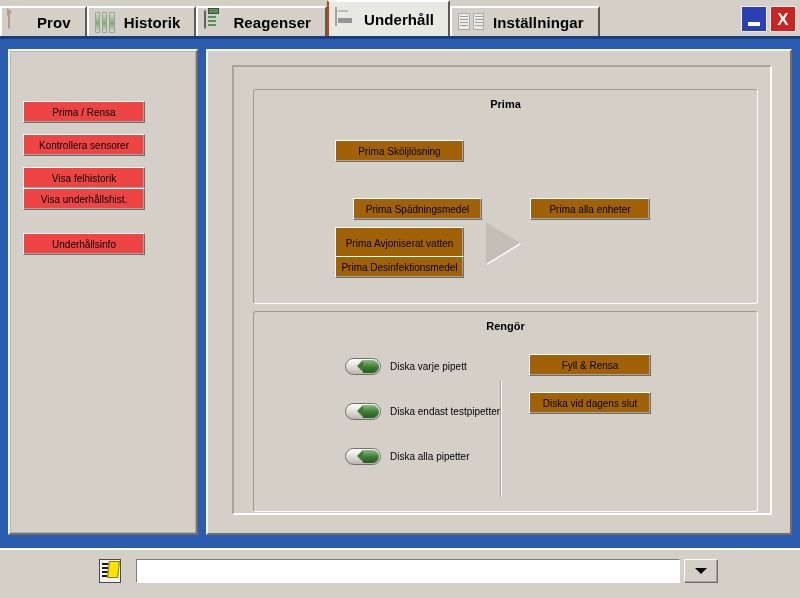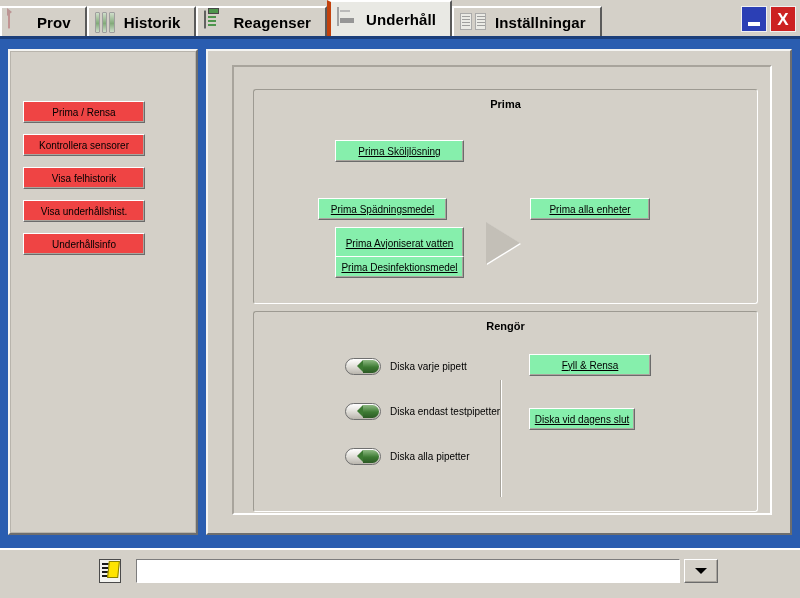--- a/index.html
+++ b/index.html
@@ -37,21 +37,21 @@
     padding: 0 14px 0 6px;
     box-sizing: border-box;
     gap: 9px;
     cursor: default;
   }
   .tab.active {
     height: 36px;
     margin-top: 0;
     background: #e9e9e4;
     border-top: 2px solid #ffffff;
-    border-left: 4px solid #c2410c;
+    border-left: 2px solid #c2410c;
     border-right: 2px solid #5a5a5a;
     z-index: 3;
   }
   .tab-label {
     font-size: 15px;
     font-weight: bold;
     color: #000;
     white-space: nowrap;
     letter-spacing: 0.1px;
   }
@@ -197,29 +197,29 @@
     border-bottom:1px solid #ffffff;
     border-radius:3px;
     box-sizing:border-box;
   }
   .group-title {
     position:absolute; top:8px; left:0; width:100%;
     text-align:center; font-size:11px; font-weight:bold; color:#000;
   }
   .grp-btn {
     position:absolute;
-    background:#86efac;
+    background:#a16207;
     border-top:1px solid #ffffff;
     border-left:1px solid #ffffff;
     border-right:1px solid #6b6b6b;
     border-bottom:1px solid #6b6b6b;
     box-shadow: inset -1px -1px 0 #a9a59e;
     font-size:10px; color:#000;
     display:flex;align-items:center;justify-content:center;
-    box-sizing:border-box; cursor:default;text-decoration:underline;
+    box-sizing:border-box; cursor:default;
   }
 
   
   #prima-arrow {
     position:absolute; left:486px; top:183px;
     width:0;height:0;
     border-left:34px solid #c3bfb7;
     border-top:21px solid transparent;
     border-bottom:21px solid transparent;
     filter: drop-shadow(1px 1px 0 #ffffff);
@@ -354,37 +354,37 @@
     </div>
   </div>
 
   <div id="clientframe">
 
     <div id="sidebar">
       <div id="sidebar-inner">
         <div class="side-btn" style="top:49px">Prima / Rensa</div>
         <div class="side-btn" style="top:82px">Kontrollera sensorer</div>
         <div class="side-btn" style="top:115px">Visa felhistorik</div>
-        <div class="side-btn" style="top:148px">Visa underhållshist.</div>
+        <div class="side-btn" style="top:136px">Visa underhållshist.</div>
         <div class="side-btn" style="top:181px">Underhållsinfo</div>
       </div>
     </div>
 
     <div id="mainpanel">
       <div id="mainpanel-inner">
         <div id="mainpanel-inner2"></div>
       </div>
     </div>
 
     <div class="groupbox" style="left:253px; top:50px; width:505px; height:215px;">
       <div class="group-title">Prima</div>
     </div>
 
     <div class="grp-btn" style="left:335px; top:101px; width:129px; height:22px;">Prima Sköljlösning</div>
-    <div class="grp-btn" style="left:318px; top:159px; width:129px; height:22px;">Prima Spädningsmedel</div>
+    <div class="grp-btn" style="left:353px; top:159px; width:129px; height:22px;">Prima Spädningsmedel</div>
     <div class="grp-btn" style="left:335px; top:188px; width:129px; height:32px;">Prima Avjoniserat vatten</div>
     <div class="grp-btn" style="left:335px; top:217px; width:129px; height:22px;">Prima Desinfektionsmedel</div>
 
     <div id="prima-arrow"></div>
 
     <div class="grp-btn" style="left:530px; top:159px; width:120px; height:22px;">Prima alla enheter</div>
 
     <div class="groupbox" style="left:253px; top:272px; width:505px; height:201px;padding-left:28px;">
       <div class="group-title">Rengör</div>
     </div>
@@ -404,21 +404,21 @@
     <div class="toggle-row" style="left:345px; top:409px;">
       <span class="toggle">
           <span class="knob"></span>
         </span>
       <span class="toggle-label">Diska alla pipetter</span>
     </div>
 
     <div id="rengor-divider"></div>
 
     <div class="grp-btn" style="left:529px; top:315px; width:122px; height:22px;">Fyll &amp; Rensa</div>
-    <div class="grp-btn" style="left:529px; top:369px; width:106px; height:22px;">Diska vid dagens slut</div>
+    <div class="grp-btn" style="left:529px; top:353px; width:122px; height:22px;">Diska vid dagens slut</div>
 
   </div>
 
   <div id="statusbar"></div>
 
   <div id="note-icon">
     <i></i>
       <u></u>
   </div>
 

